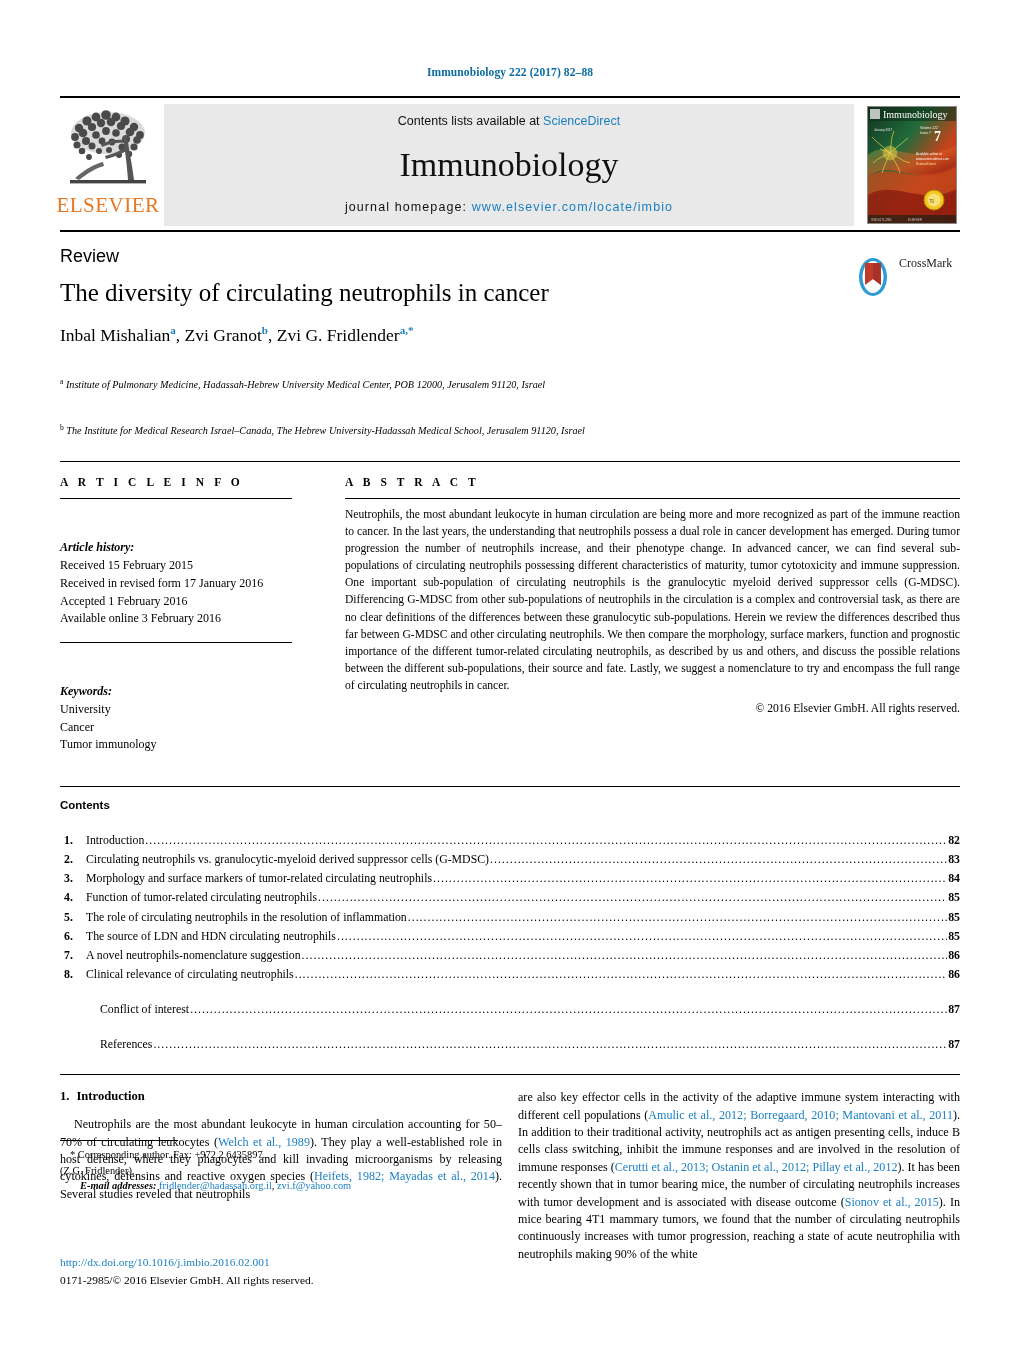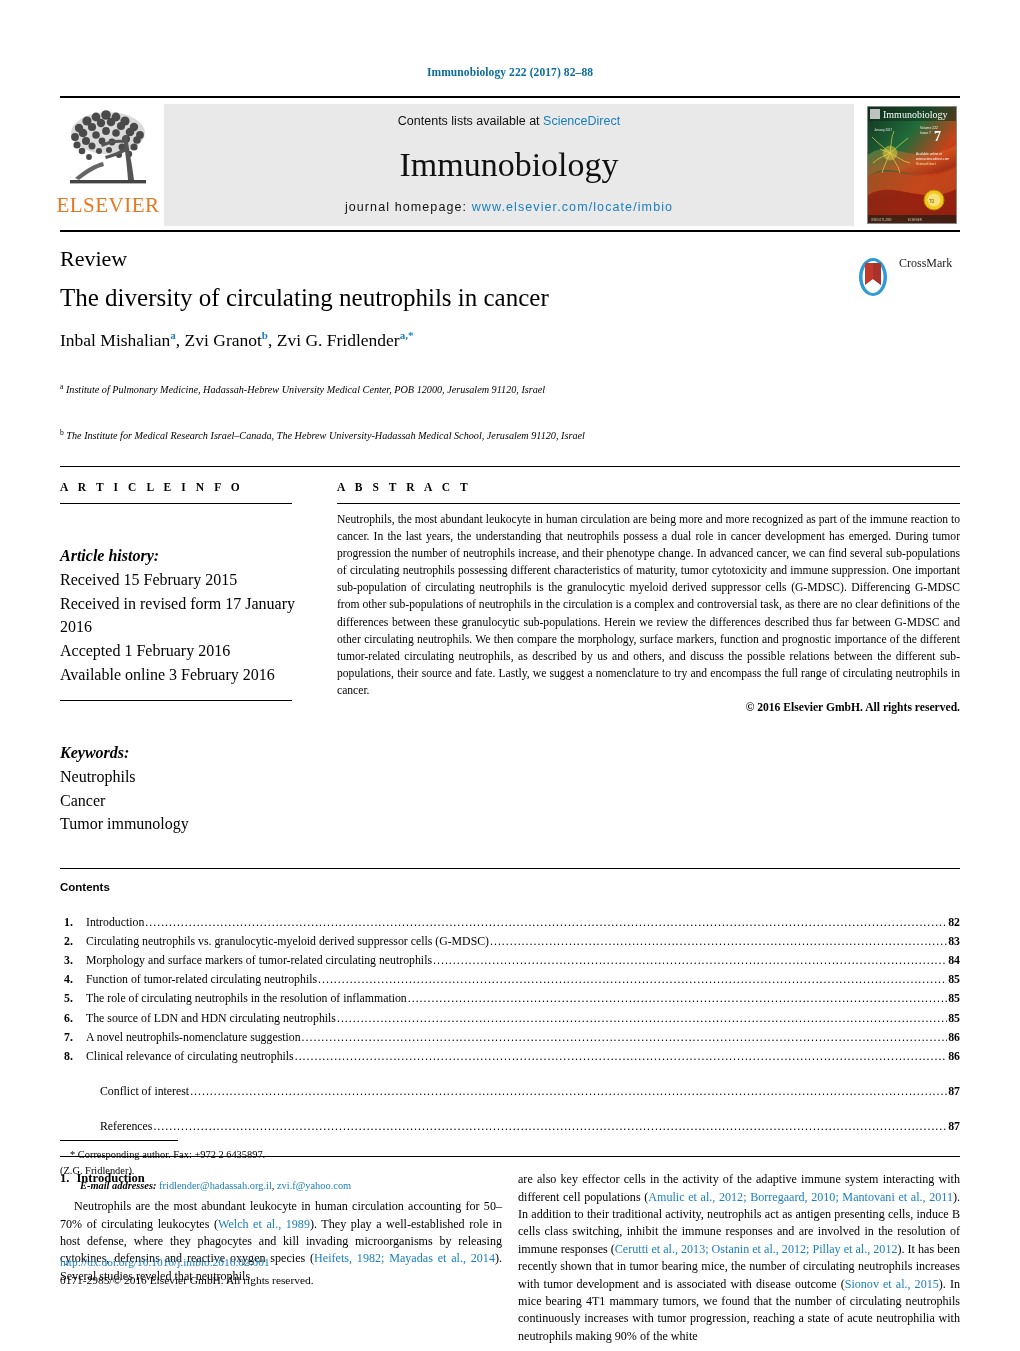--- a/index.html
+++ b/index.html
@@ -115,22 +115,22 @@
     display: block;
   }
 
   
   .title-zone {
     margin: 0 60px;
     padding-top: 14px;
     position: relative;
   }
   .doctype {
-    font-family: Liberation Serif, serif;
-    font-size: 22px;
+    font-family: Liberation Sans, sans-serif;
+    font-size: 18px;
     margin-bottom: 12px;
   }
   .article-title {
     font-family: "Liberation Serif", serif;
     font-size: 25px;
     font-weight: normal;
     line-height: 1.15;
     margin: 0 0 16px 0;
     max-width: 700px;
   }
@@ -168,21 +168,21 @@
     color: #222;
     margin-left: 5px;
   }
 
   
   .infoabs {
     margin: 22px 60px 0 60px;
     border-top: 1.6px solid #000;
     padding-top: 14px;
     display: flex;
-    gap: 0;
+    gap: 8px;
   }
   .col-info {
     flex: 0 0 277px;
     width: 277px;
     padding-right: 20px;
     box-sizing: border-box;
   }
   .col-abs {
     flex: 1 1 auto;
   }
@@ -193,41 +193,40 @@
     letter-spacing: 3.6px;
     margin-bottom: 10px;
   }
   .rule {
     border-top: 1px solid #000;
     margin: 0 0 7px 0;
   }
   .rule.short { width: 232px; }
   .info-group {
     font-family: "Liberation Serif", serif;
-    font-size: 16px;
+    font-size: 12px;
     line-height: 1.48;
     margin-bottom: 14px;
     margin-top: 40px;
   }
   .info-group .lbl {
     font-style: italic;
     font-weight: bold;
   }
   .abs-text {
     font-family: "Liberation Serif", serif;
     font-size: 11.6px;
     line-height: 1.47;
     text-align: justify;
   }
   .abs-copy {
     text-align: right;
     font-family: "Liberation Serif", serif;
     font-size: 11.6px;
-    margin-top: 2px;
-    font-weight: bold;
+    margin-top: 8px;
   }
 
   
   .contents-zone {
     margin: 18px 60px 0 60px;
     border-top: 1.6px solid #000;
     padding-top: 12px;
   }
   .contents-title {
     font-family: "Liberation Sans", sans-serif;
@@ -467,21 +466,21 @@
       <div class="info-group">
         <div class="lbl">Article history:</div>
         <div>Received 15 February 2015</div>
         <div>Received in revised form 17 January 2016</div>
         <div>Accepted 1 February 2016</div>
         <div>Available online 3 February 2016</div>
       </div>
       <div class="rule short"></div>
       <div class="info-group">
         <div class="lbl">Keywords:</div>
-        <div>Neutrophils</div>
+        <div>University</div>
         <div>Cancer</div>
         <div>Tumor immunology</div>
       </div>
     </div>
 
     <div class="col-abs">
       <div class="sect-head">A B S T R A C T</div>
       <div class="rule"></div>
       <div class="abs-text">Neutrophils, the most abundant leukocyte in human circulation are being more and more recognized as part of the immune reaction to cancer. In the last years, the understanding that neutrophils possess a dual role in cancer development has emerged. During tumor progression the number of neutrophils increase, and their phenotype change. In advanced cancer, we can find several sub-populations of circulating neutrophils possessing different characteristics of maturity, tumor cytotoxicity and immune suppression. One important sub-population of circulating neutrophils is the granulocytic myeloid derived suppressor cells (G-MDSC). Differencing G-MDSC from other sub-populations of neutrophils in the circulation is a complex and controversial task, as there are no clear definitions of the differences between these granulocytic sub-populations. Herein we review the differences described thus far between G-MDSC and other circulating neutrophils. We then compare the morphology, surface markers, function and prognostic importance of the different tumor-related circulating neutrophils, as described by us and others, and discuss the possible relations between the different sub-populations, their source and fate. Lastly, we suggest a nomenclature to try and encompass the full range of circulating neutrophils in cancer.</div>
       <div class="abs-copy">© 2016 Elsevier GmbH. All rights reserved.</div>

